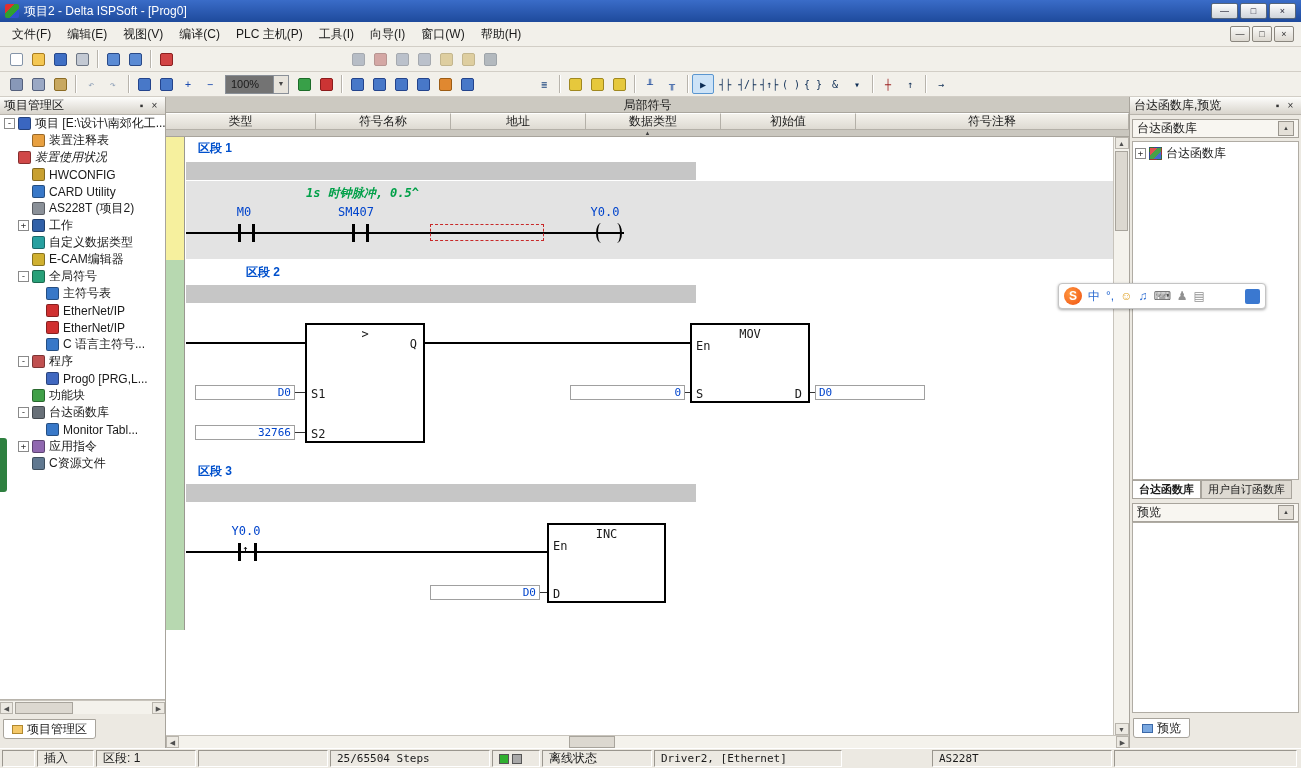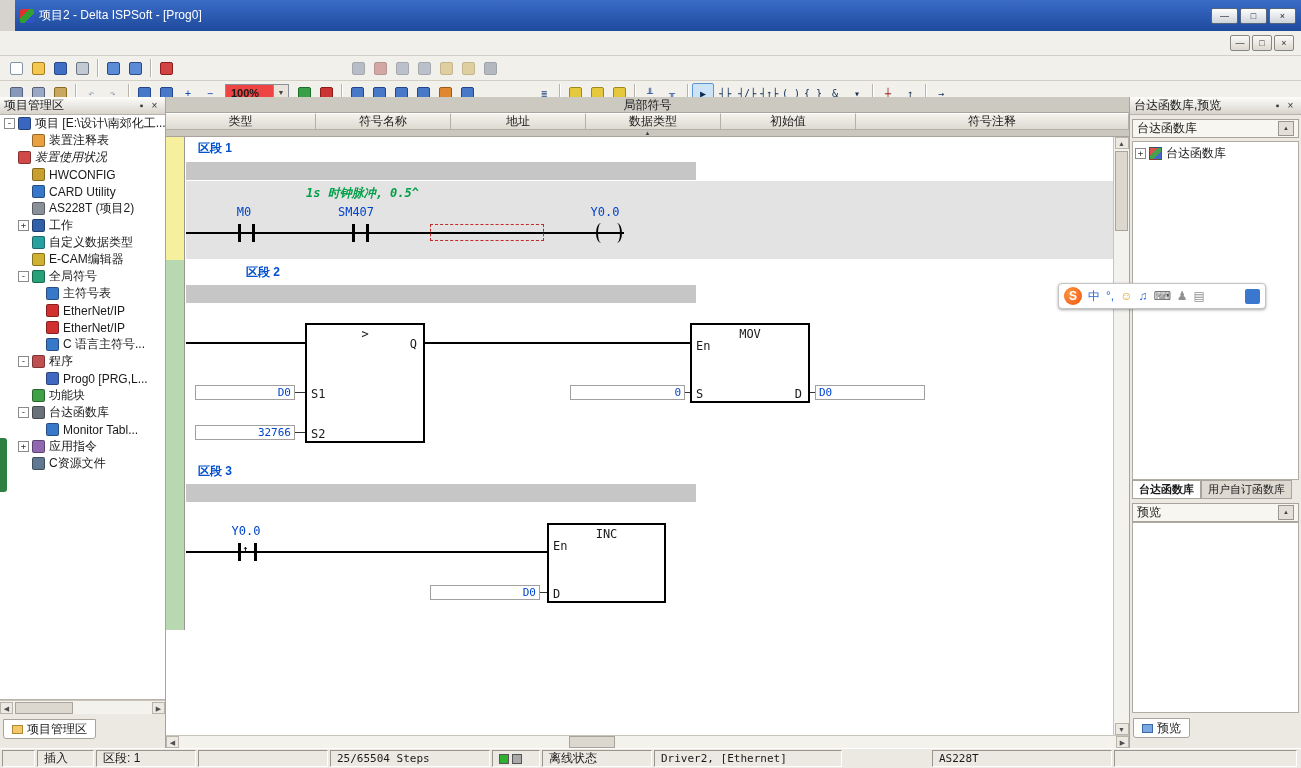--- a/index.html
+++ b/index.html
@@ -1,21 +1,21 @@
 <!DOCTYPE html>
 <html><head>
 <meta charset="utf-8">
 <style>
   * { box-sizing: border-box; margin: 0; padding: 0; }
   html,body { width:1301px; height:768px; }
   body { font-family:"Liberation Sans","DejaVu Sans",sans-serif; font-size:12px; color:#1a1a1a; }
   #app { position:relative; width:1301px; height:768px; background:#d6d3ce; overflow:hidden; }
 
   
-  .titlebar { height:31px; background:linear-gradient(#3a6cc8,#1e4a9c); color:#fff; display:flex; align-items:center; padding:0 5px;margin-left:15px; }
+  .titlebar { height:22px; background:linear-gradient(#3a6cc8,#1e4a9c); color:#fff; display:flex; align-items:center; padding:0 5px; }
   .applogo { width:14px; height:14px; border-radius:2px; margin-right:5px;
              background:linear-gradient(135deg,#e03030 33%,#30a030 33% 66%,#3050d0 66%); flex:none; }
   .wtitle { font-size:12px; }
   .wbtns { margin-left:auto; display:flex; gap:2px; }
   .wbtn { width:27px; height:16px; background:linear-gradient(#fdfdfd,#cfd4da); border:1px solid #55657a;
           border-radius:2px; color:#223; font-size:9px; line-height:14px; text-align:center; }
 
   
   .menubar { height:25px; background:#f2f0ea; border-bottom:1px solid #d2cec6; display:flex; align-items:center; padding:0 4px; }
   .mi { padding:4px 8px; white-space:nowrap; }
@@ -26,22 +26,22 @@
   
   .toolbar { height:25px; background:#f2f0ea; border-bottom:1px solid #d2cec6; display:flex; align-items:center; padding:0 5px; }
   .tgrp { display:flex; align-items:center; }
   .tbtn { width:22px; height:20px; display:flex; align-items:center; justify-content:center;
           border:1px solid transparent; border-radius:2px; flex:none; }
   .tbtn.sel { background:#cde3f7; border-color:#5a96d0; }
   .tbtn.dis { opacity:.45; }
   .tico { width:13px; height:13px; border:1px solid #556; border-radius:2px; }
   .tg { font-family:"DejaVu Sans Mono",monospace; font-size:10px; white-space:nowrap; }
   .tsep { width:1px; height:18px; background:#b8b4ac; box-shadow:1px 0 0 #fff; margin:0 4px; flex:none; }
-  .zoombox { width:64px; height:19px; background:#ef4444; border:1px solid #8a9098; display:flex; align-items:center;
-             font-size:11px; padding-left:5px; margin:0 4px;font-weight:bold; }
+  .zoombox { width:64px; height:19px; background:#737373; border:1px solid #8a9098; display:flex; align-items:center;
+             font-size:11px; padding-left:5px; margin:0 4px; }
   .zoombox .zarr { margin-left:auto; width:15px; height:17px; background:#e8e4dc; border-left:1px solid #8a9098;
                    text-align:center; font-size:7px; line-height:16px; color:#444; }
 
   
   .lpanel { position:absolute; left:0; top:97px; width:166px; height:651px; background:#ece9e2; border-right:1px solid #a8a49c; }
   .phead { height:18px; background:linear-gradient(#fdfdfb,#d8d4cc); border-bottom:1px solid #b8b4ac;
            display:flex; align-items:center; padding:0 4px; font-size:12px; white-space:nowrap; overflow:hidden; }
   .hspace { flex:1; }
   .hico { font-size:10px; color:#333; width:13px; text-align:center; flex:none; }
   .treewrap { position:absolute; top:18px; left:0; right:0; height:585px; background:#fff; border-bottom:1px solid #b8b4ac; overflow:hidden; }
@@ -146,20 +146,31 @@
     <span class="applogo"></span>
     <span class="wtitle">项目2 - Delta ISPSoft - [Prog0]</span>
     <span class="wbtns">
       <span class="wbtn">—</span>
       <span class="wbtn">□</span>
       <span class="wbtn">×</span>
     </span>
   </div>
 
   <div class="menubar">
+    <div class="tgrp">
+        <div class="mi">文件(F)</div>
+        <div class="mi">编辑(E)</div>
+        <div class="mi">视图(V)</div>
+        <div class="mi">编译(C)</div>
+        <div class="mi">PLC 主机(P)</div>
+        <div class="mi">工具(I)</div>
+        <div class="mi">向导(I)</div>
+        <div class="mi">窗口(W)</div>
+        <div class="mi">帮助(H)</div>
+      </div>
     <div class="mdibtns">
       <span class="mdibtn">—</span>
       <span class="mdibtn">□</span>
       <span class="mdibtn">×</span>
     </div>
   </div>
 
   <div class="toolbar">
     <div class="tgrp">
         <div class="tbtn">

